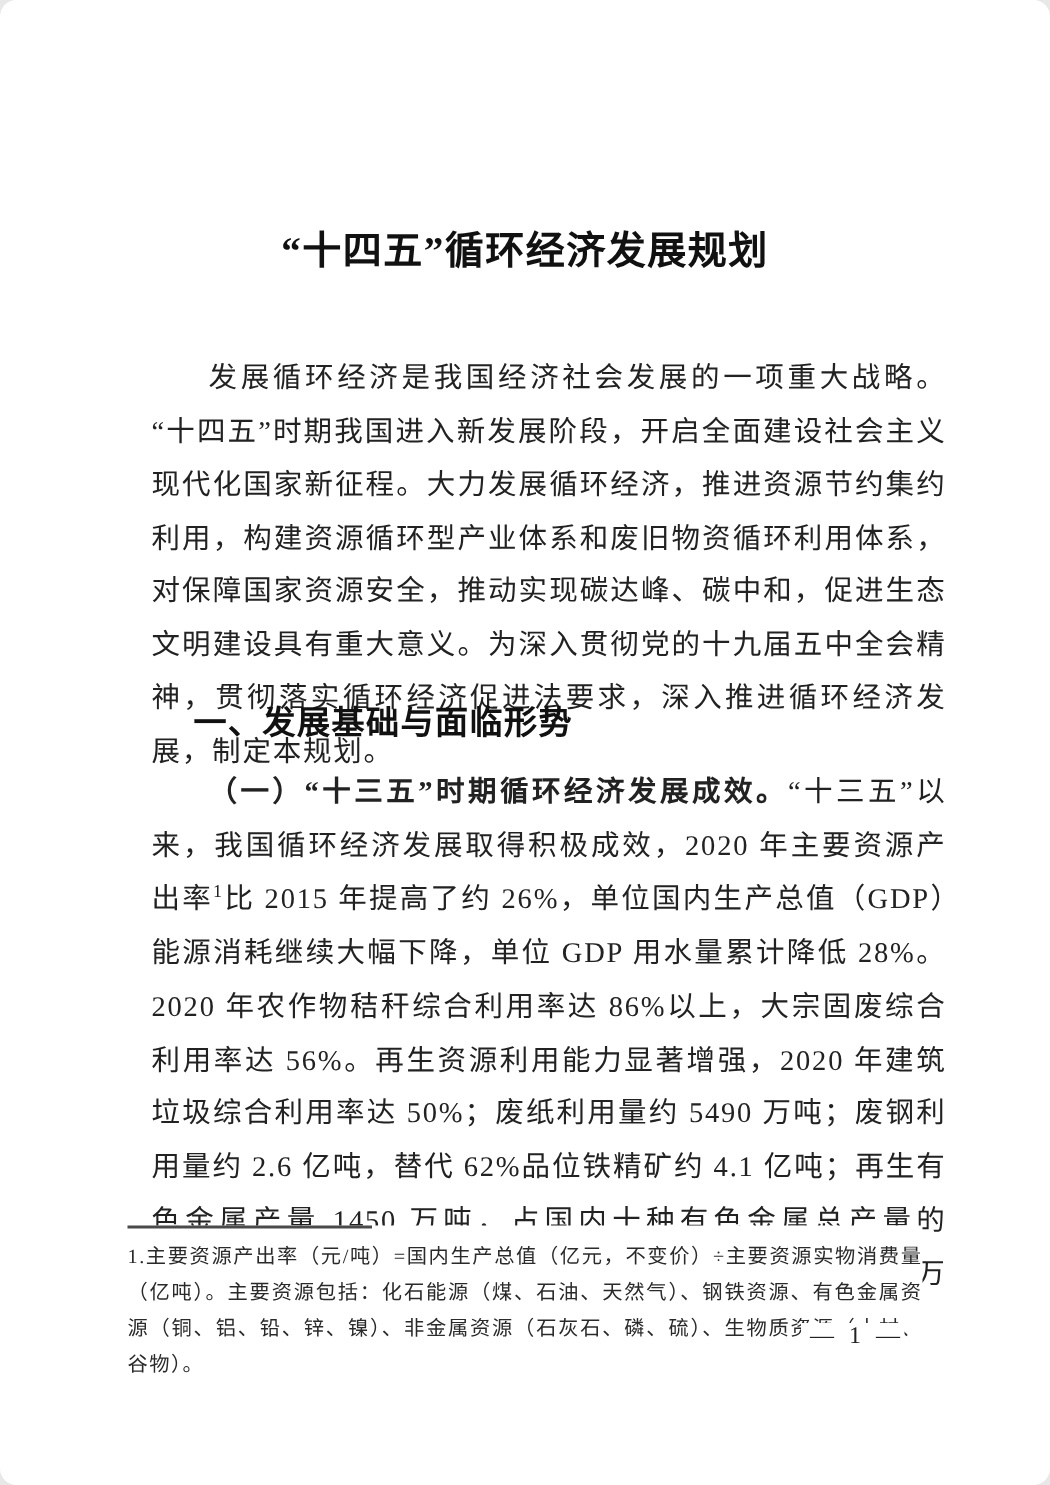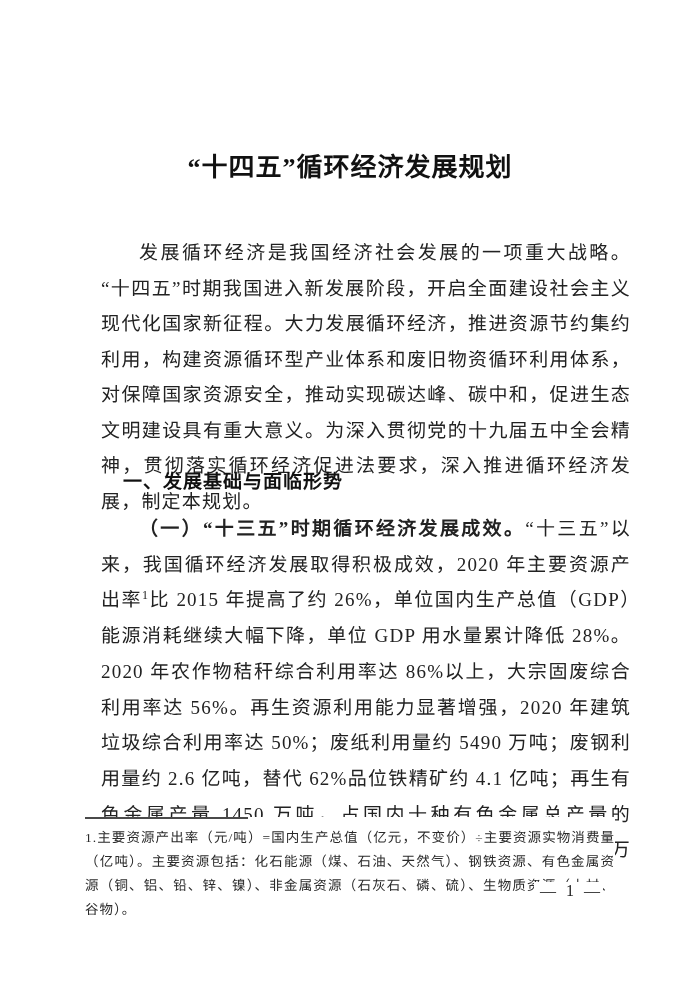--- a/index.html
+++ b/index.html
@@ -10,20 +10,21 @@
   .page {
     position: relative;
     width: 700px;
     height: 990px;
     margin: 0 auto;
     background: #ffffff;
     color: #1c1c1c;
     font-family: "Liberation Serif", "DejaVu Serif", serif;
     overflow: hidden;
     box-sizing: border-box;
+    border-radius: 11px;
   }
   .content {
     position: absolute;
     left: 85px;
     top: 0;
     width: 530px;
     height: 990px;
   }
   .doc-title {
     position: absolute;
@@ -53,21 +54,21 @@
     left: 0;
     line-height: 35.5px;
   }
   .section-heading {
     position: absolute;
     top: 468px;
     left: 0;
     width: 530px;
     margin: 0;
     padding-left: 2em;
-    font-size: 19px;
+    font-size: 22px;
     font-weight: 700;
     line-height: 27px;
     letter-spacing: 1px;
     color: #111111;
     font-family: "Liberation Sans", "DejaVu Sans", sans-serif;
     box-sizing: border-box;
   }
   .para-body {
     position: absolute;
     top: 495px;

